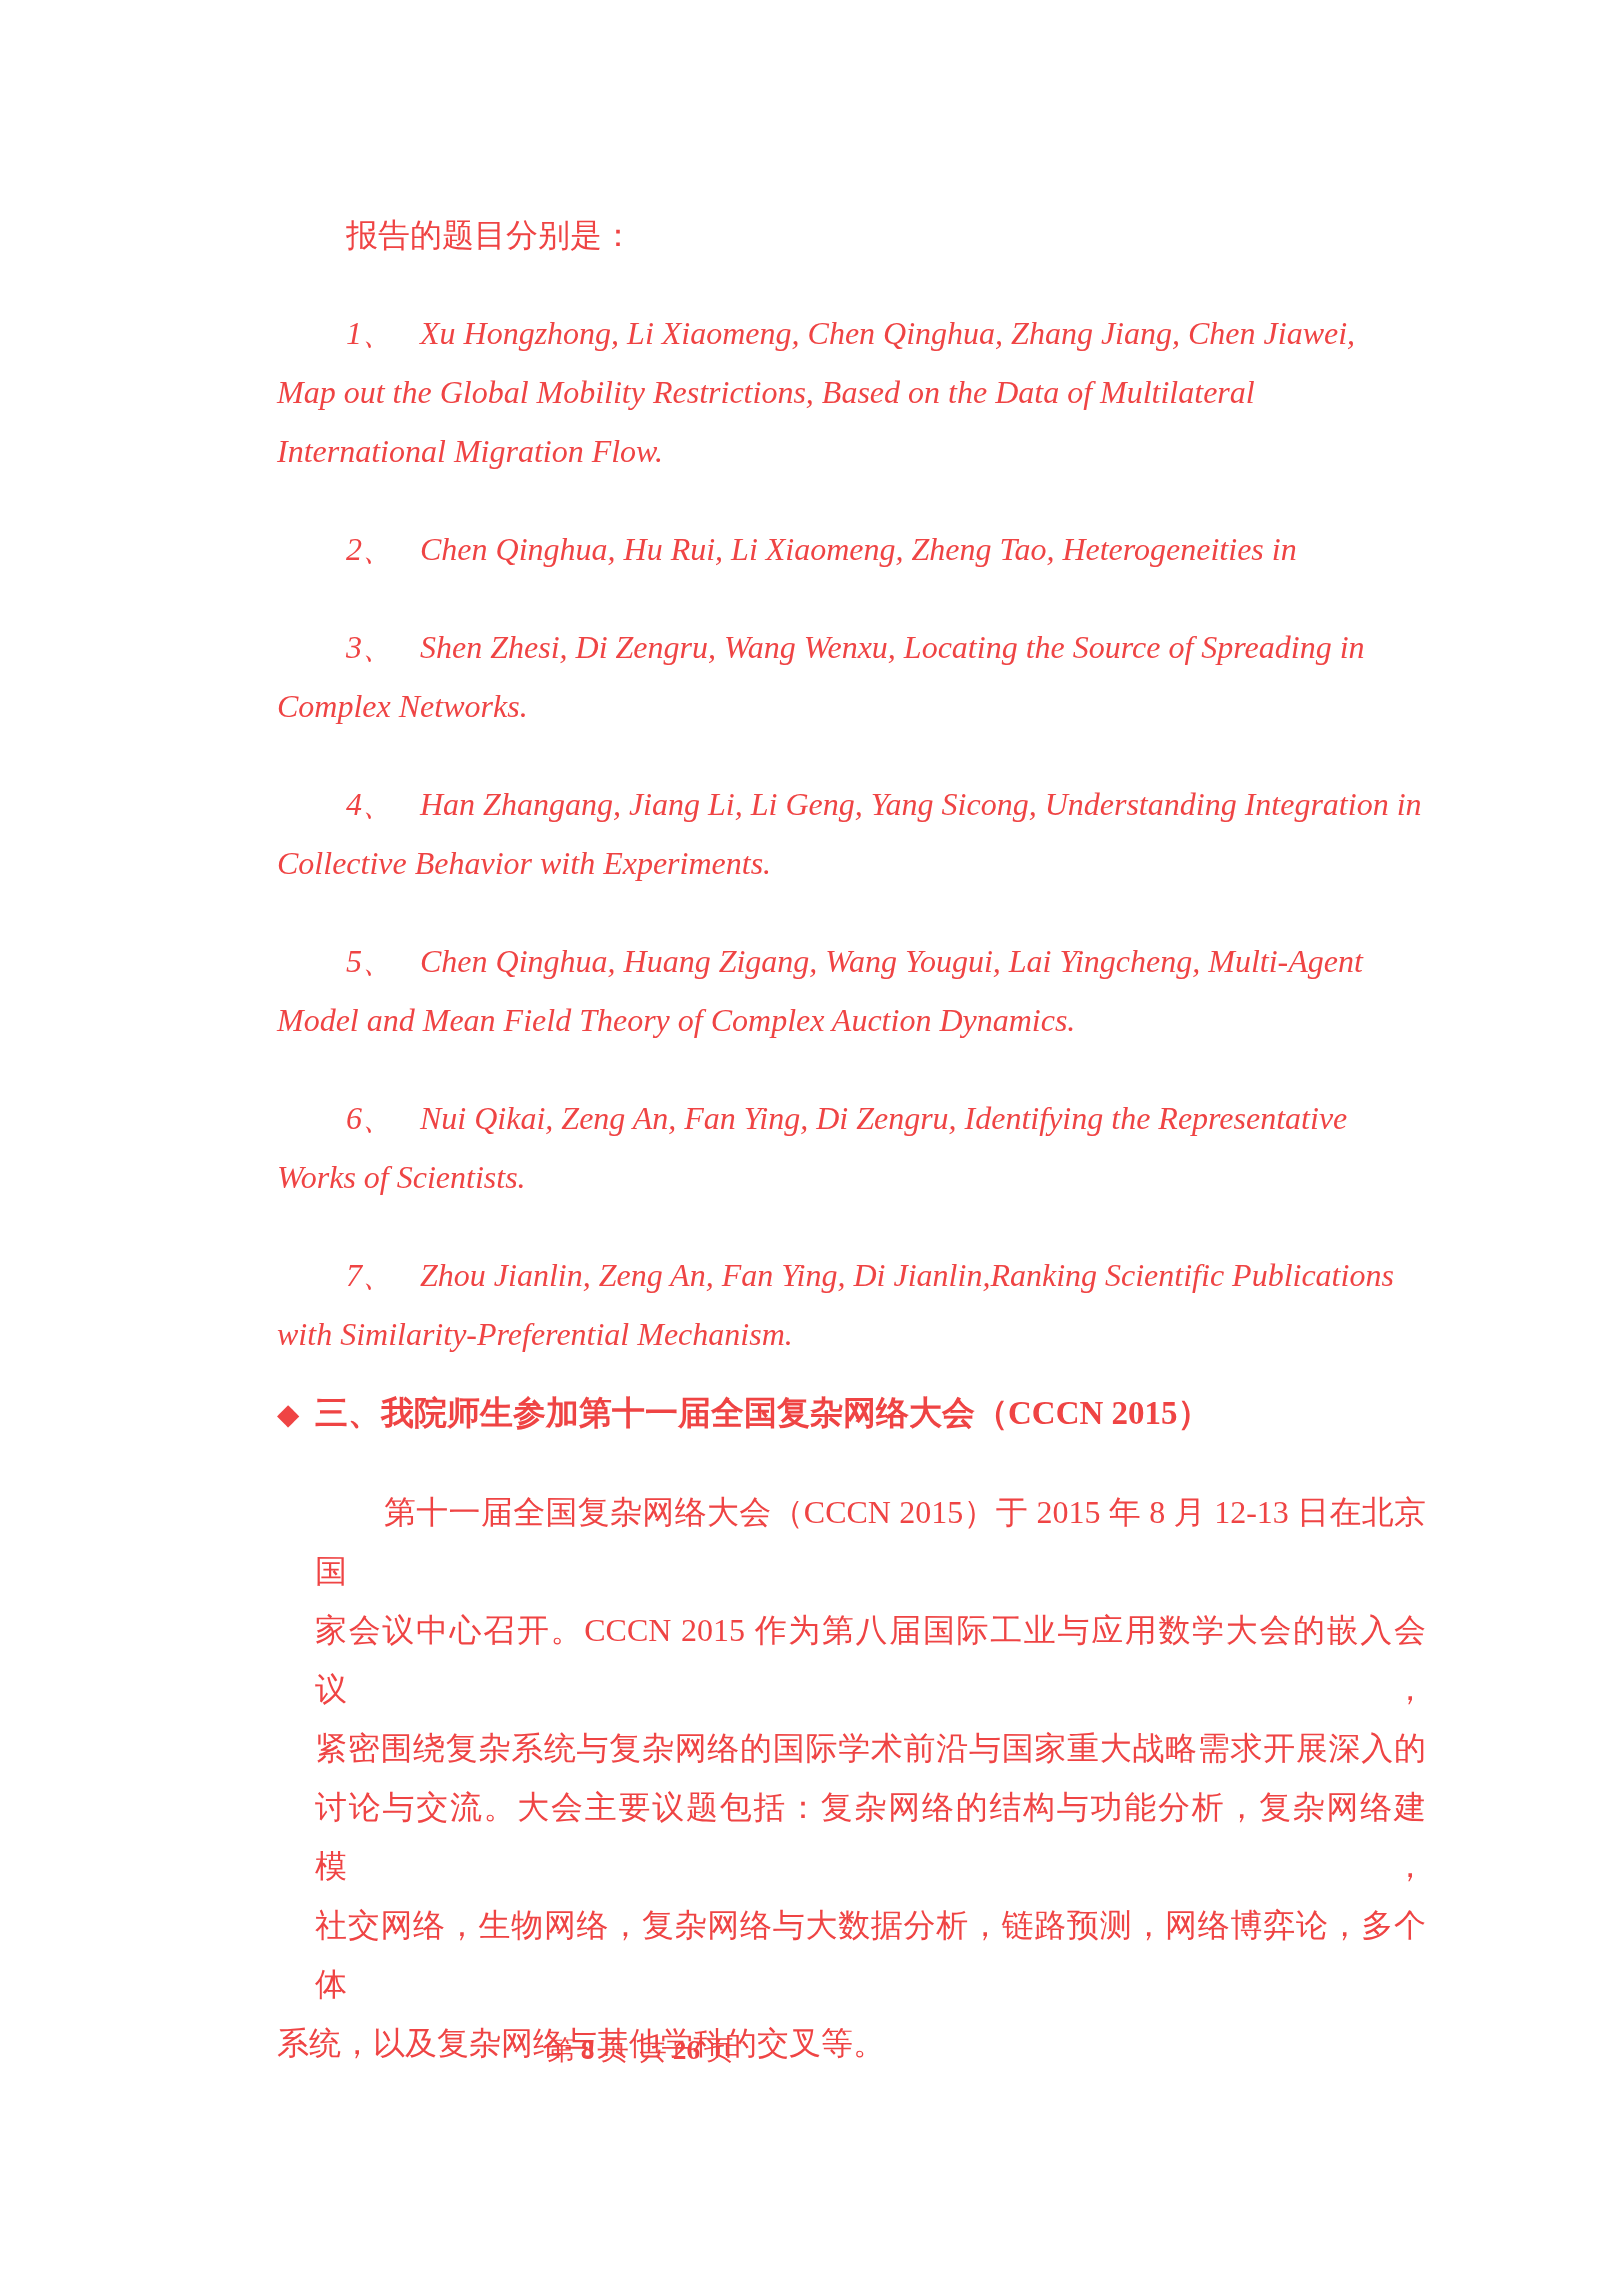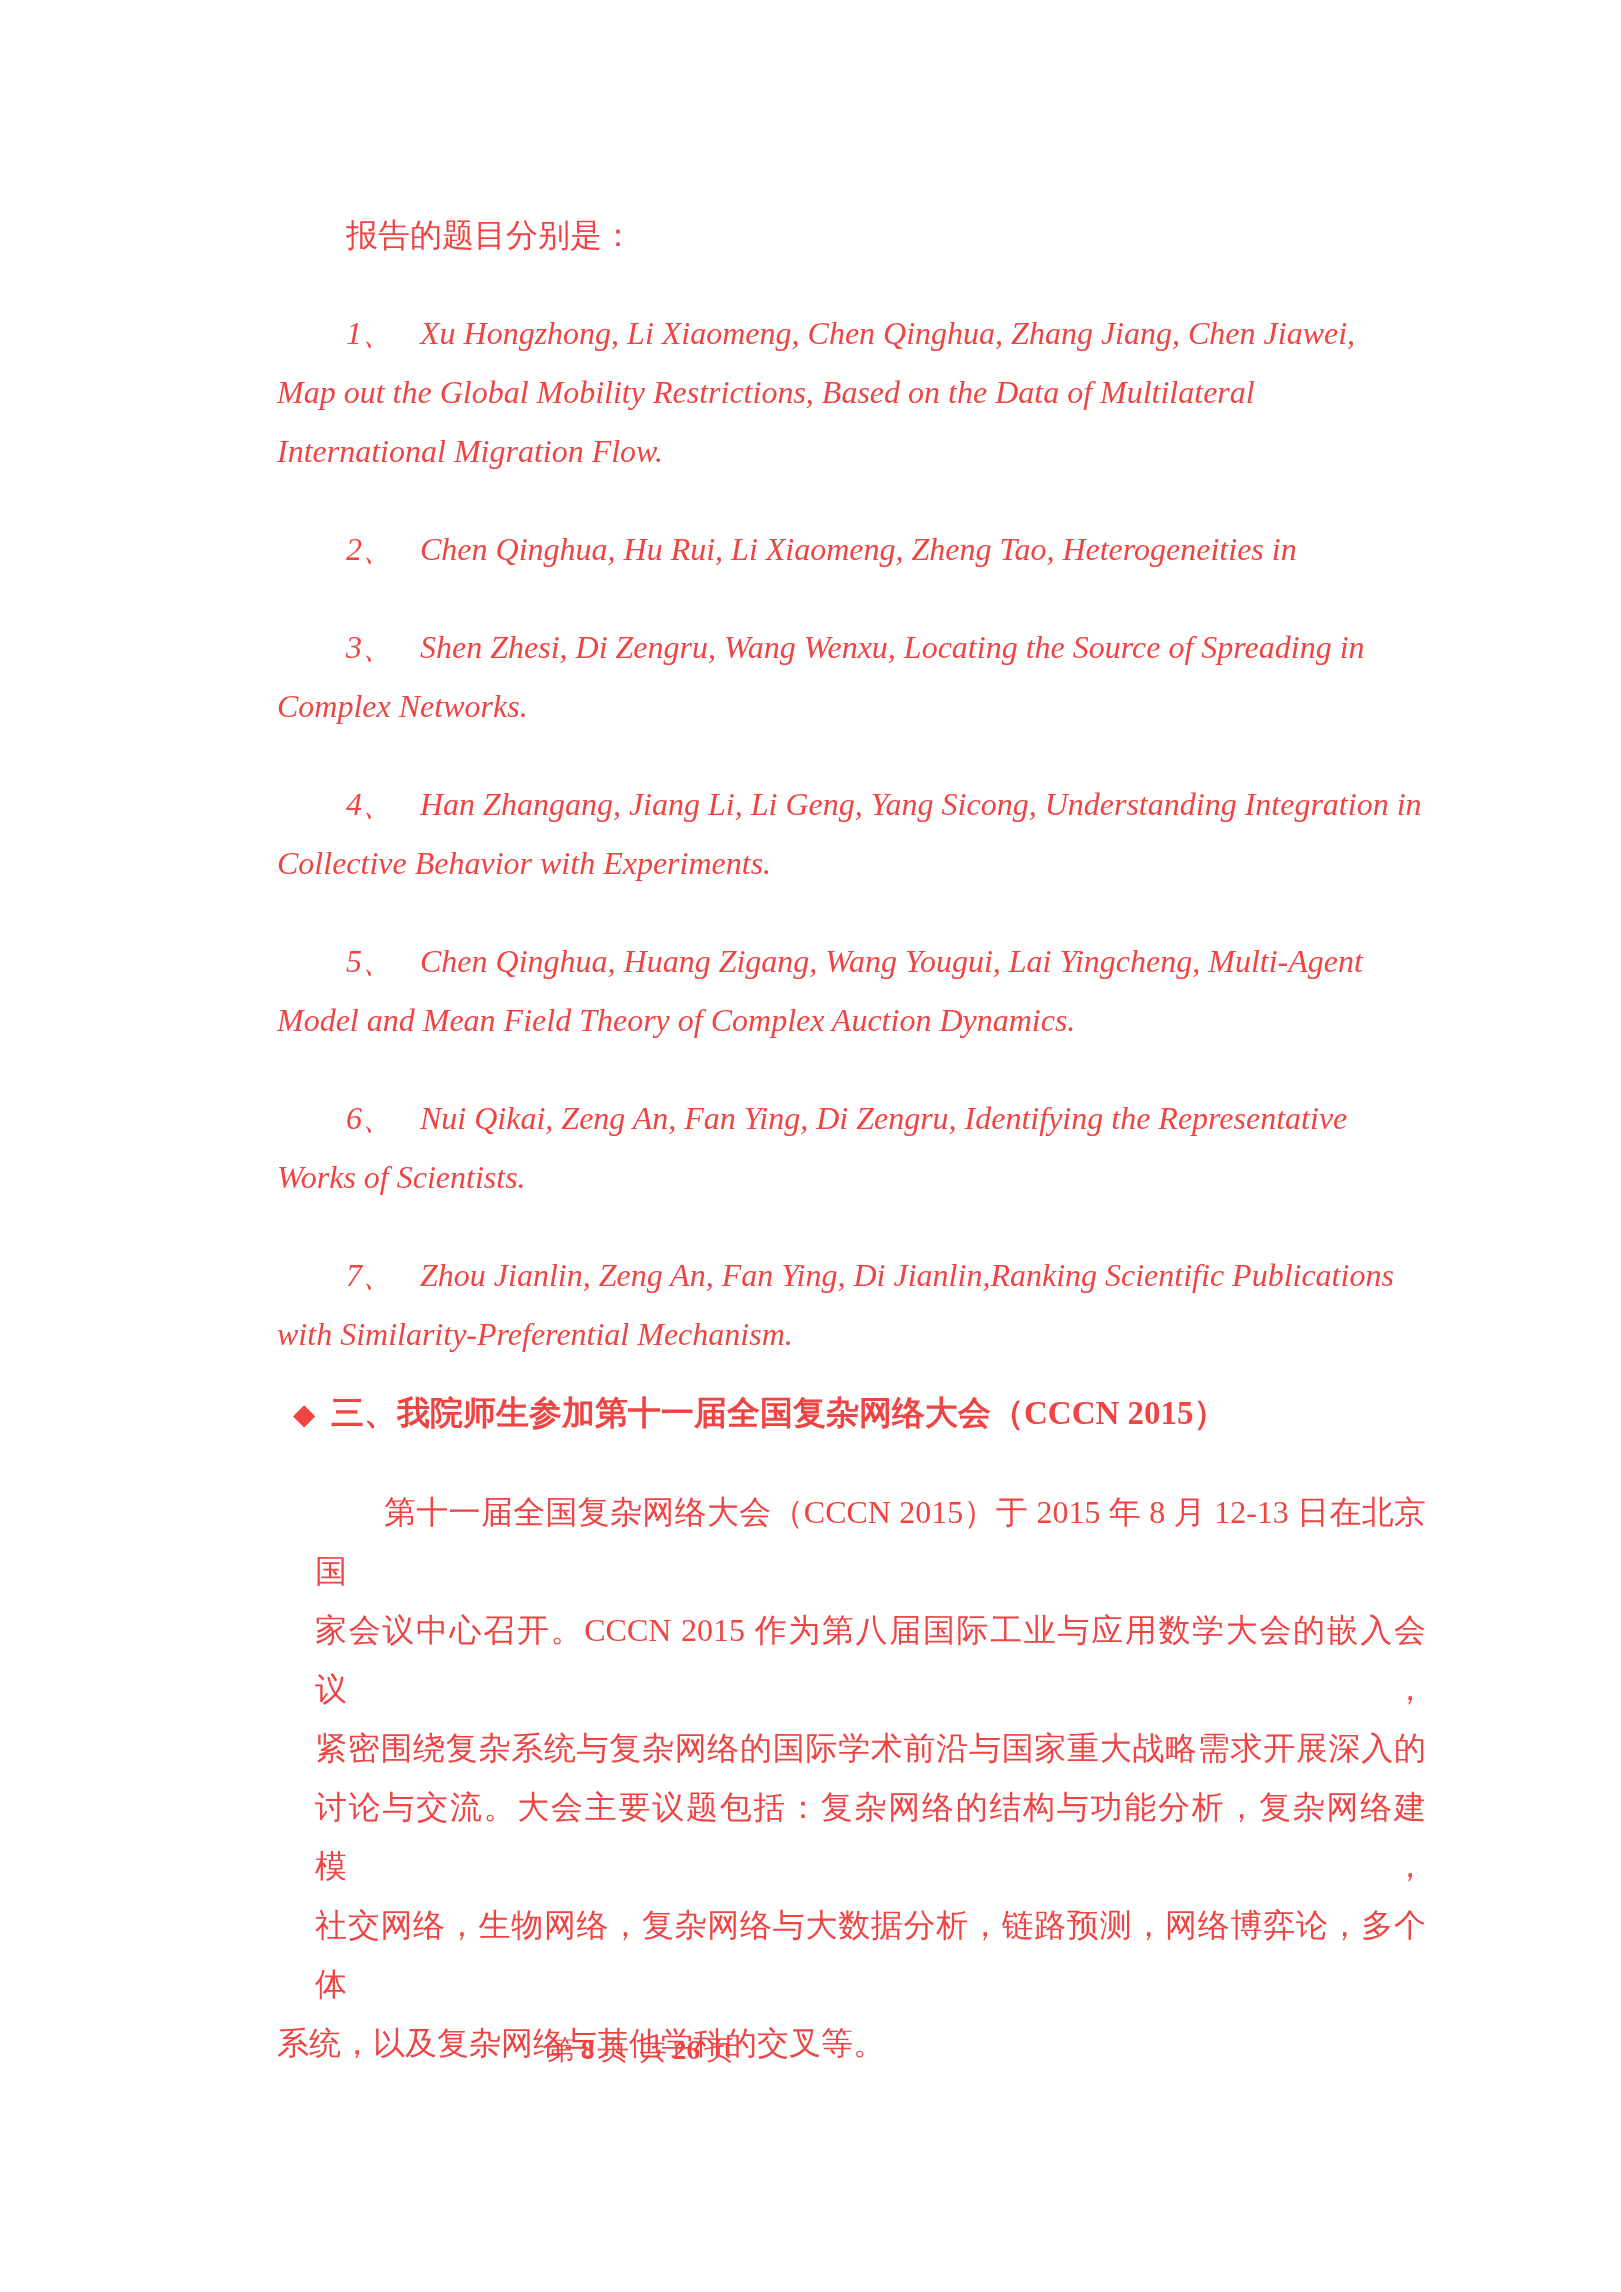--- a/index.html
+++ b/index.html
@@ -37,21 +37,20 @@
   .num {
     display: inline-block;
     width: 74px;
   }
   .heading {
     margin-top: 19.6px;
     font-weight: bold;
     font-size: 33px;
     line-height: 59px;
     white-space: nowrap;
-    margin-left: 16px;
   }
   .bullet {
     font-family: "DejaVu Sans", sans-serif;
     font-size: 29px;
     margin-right: 15.7px;
   }
   .para {
     margin-top: 39px;
   }
   .cline.fill {

